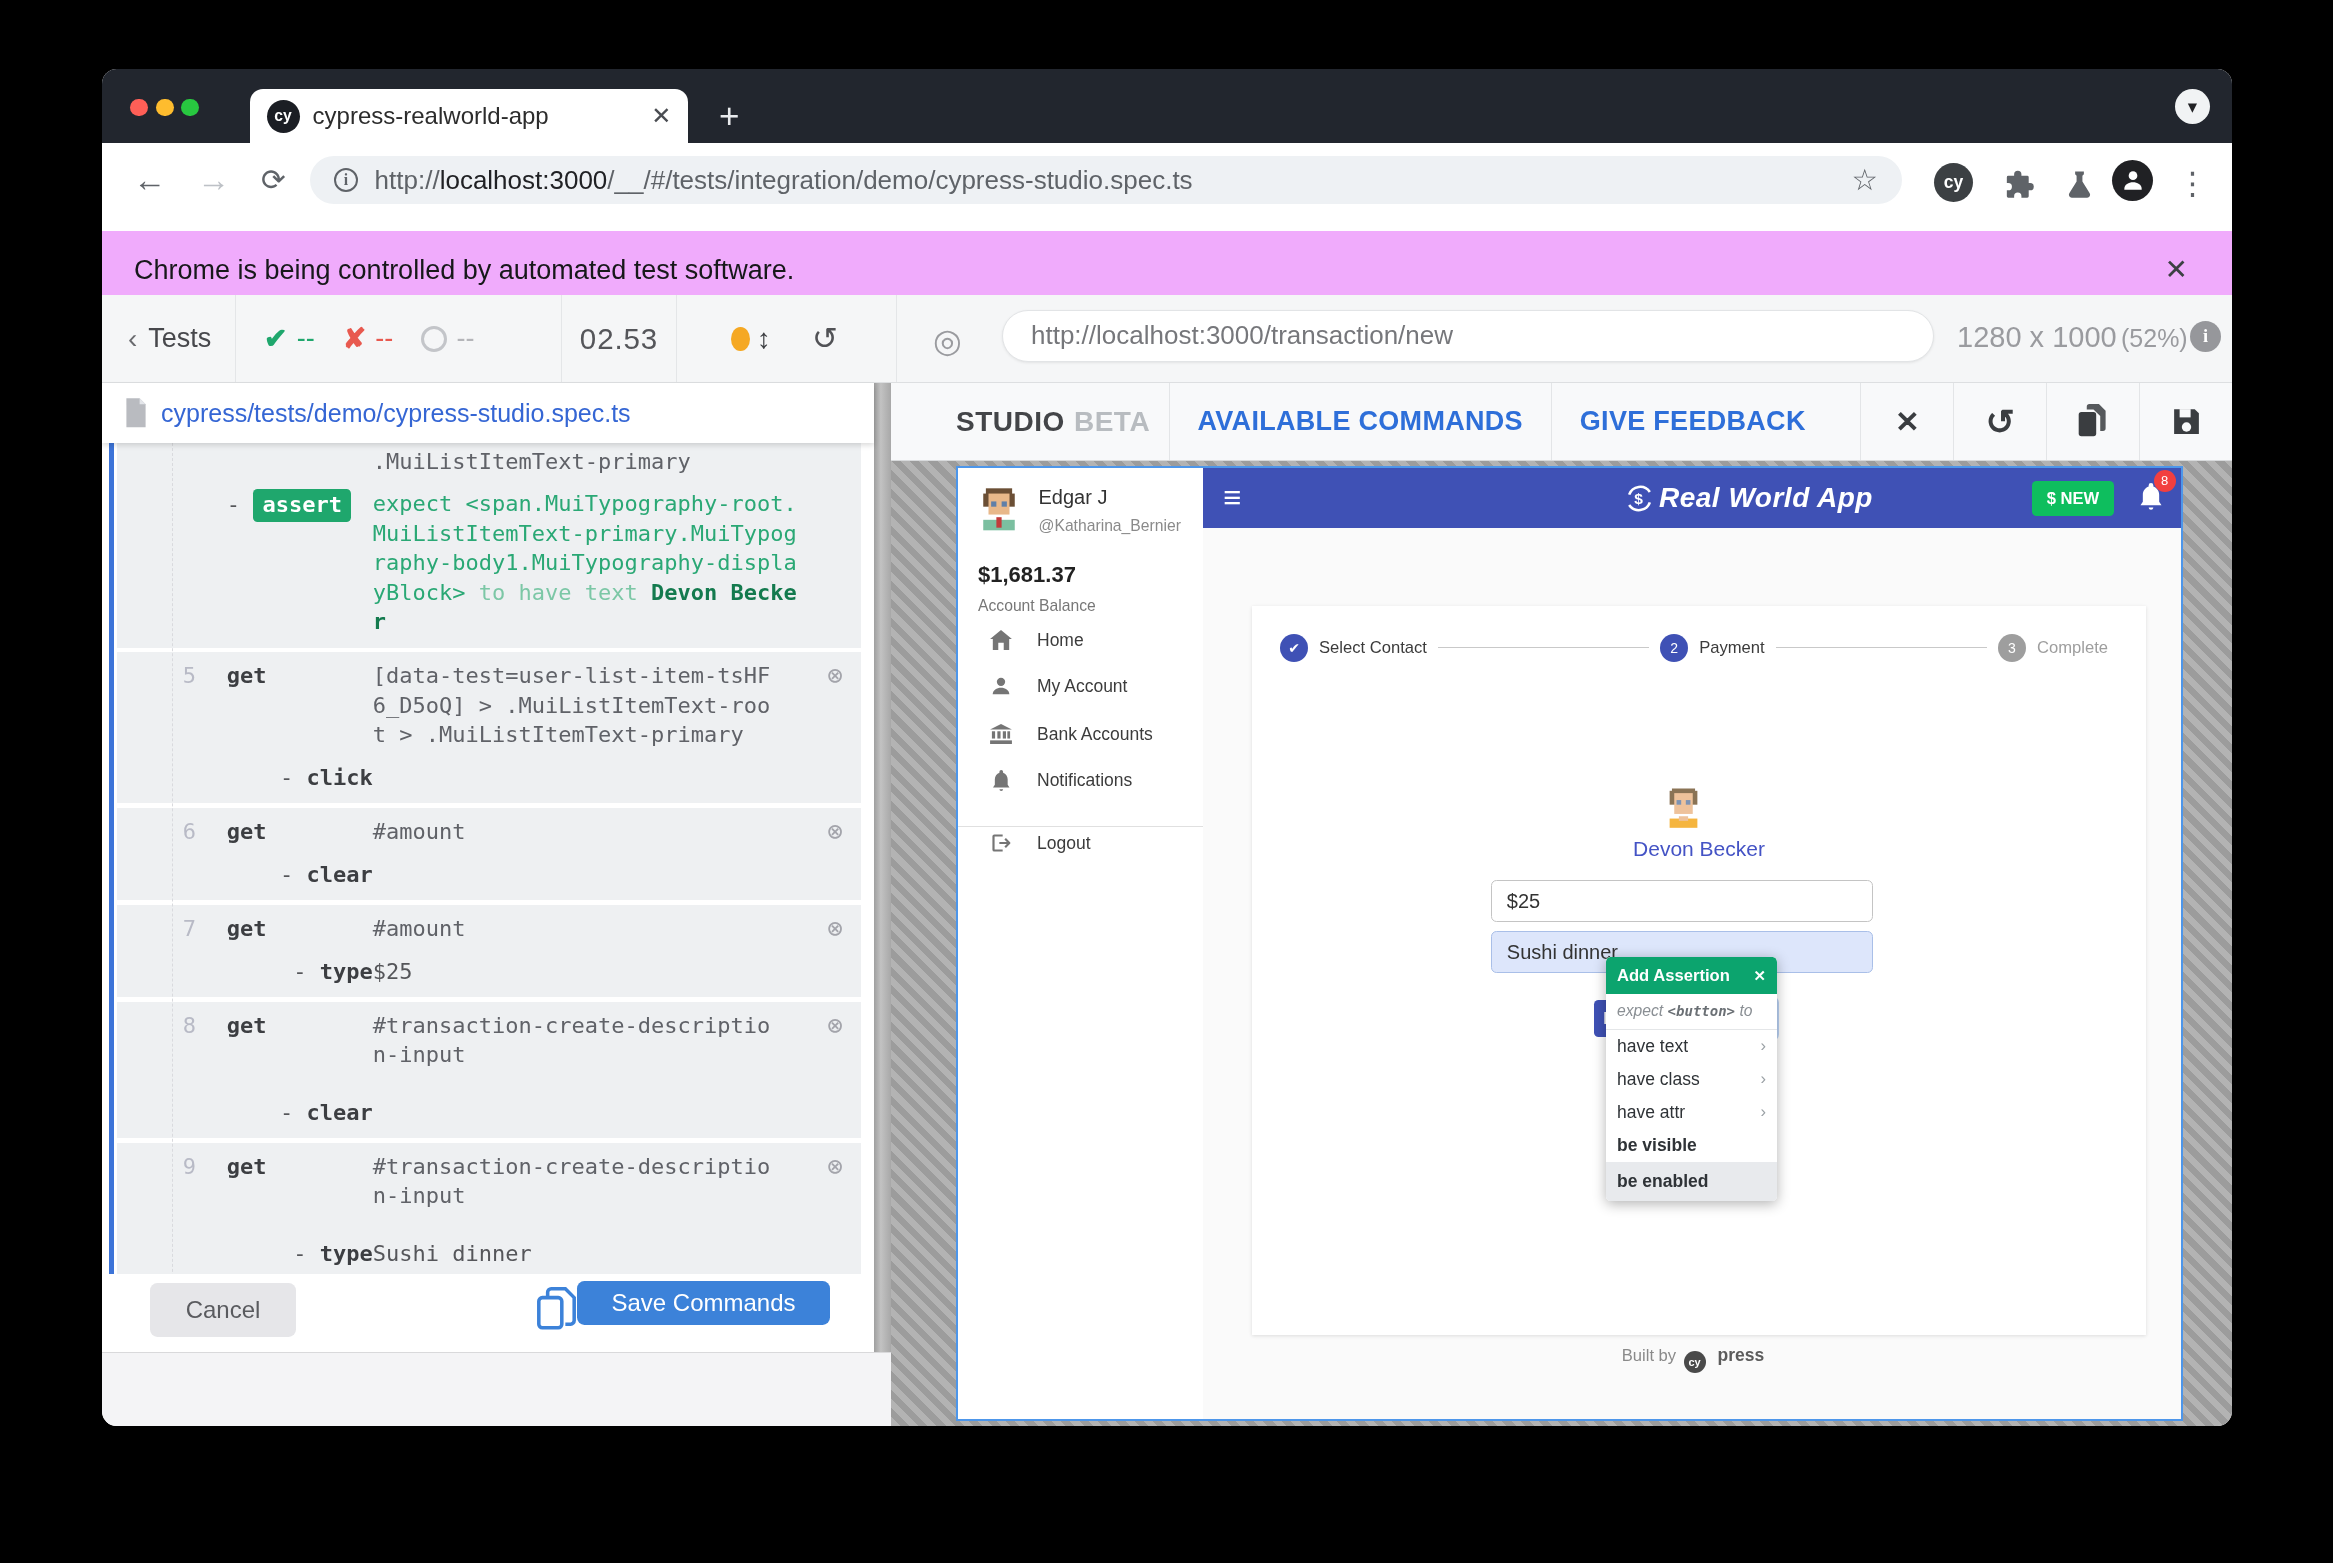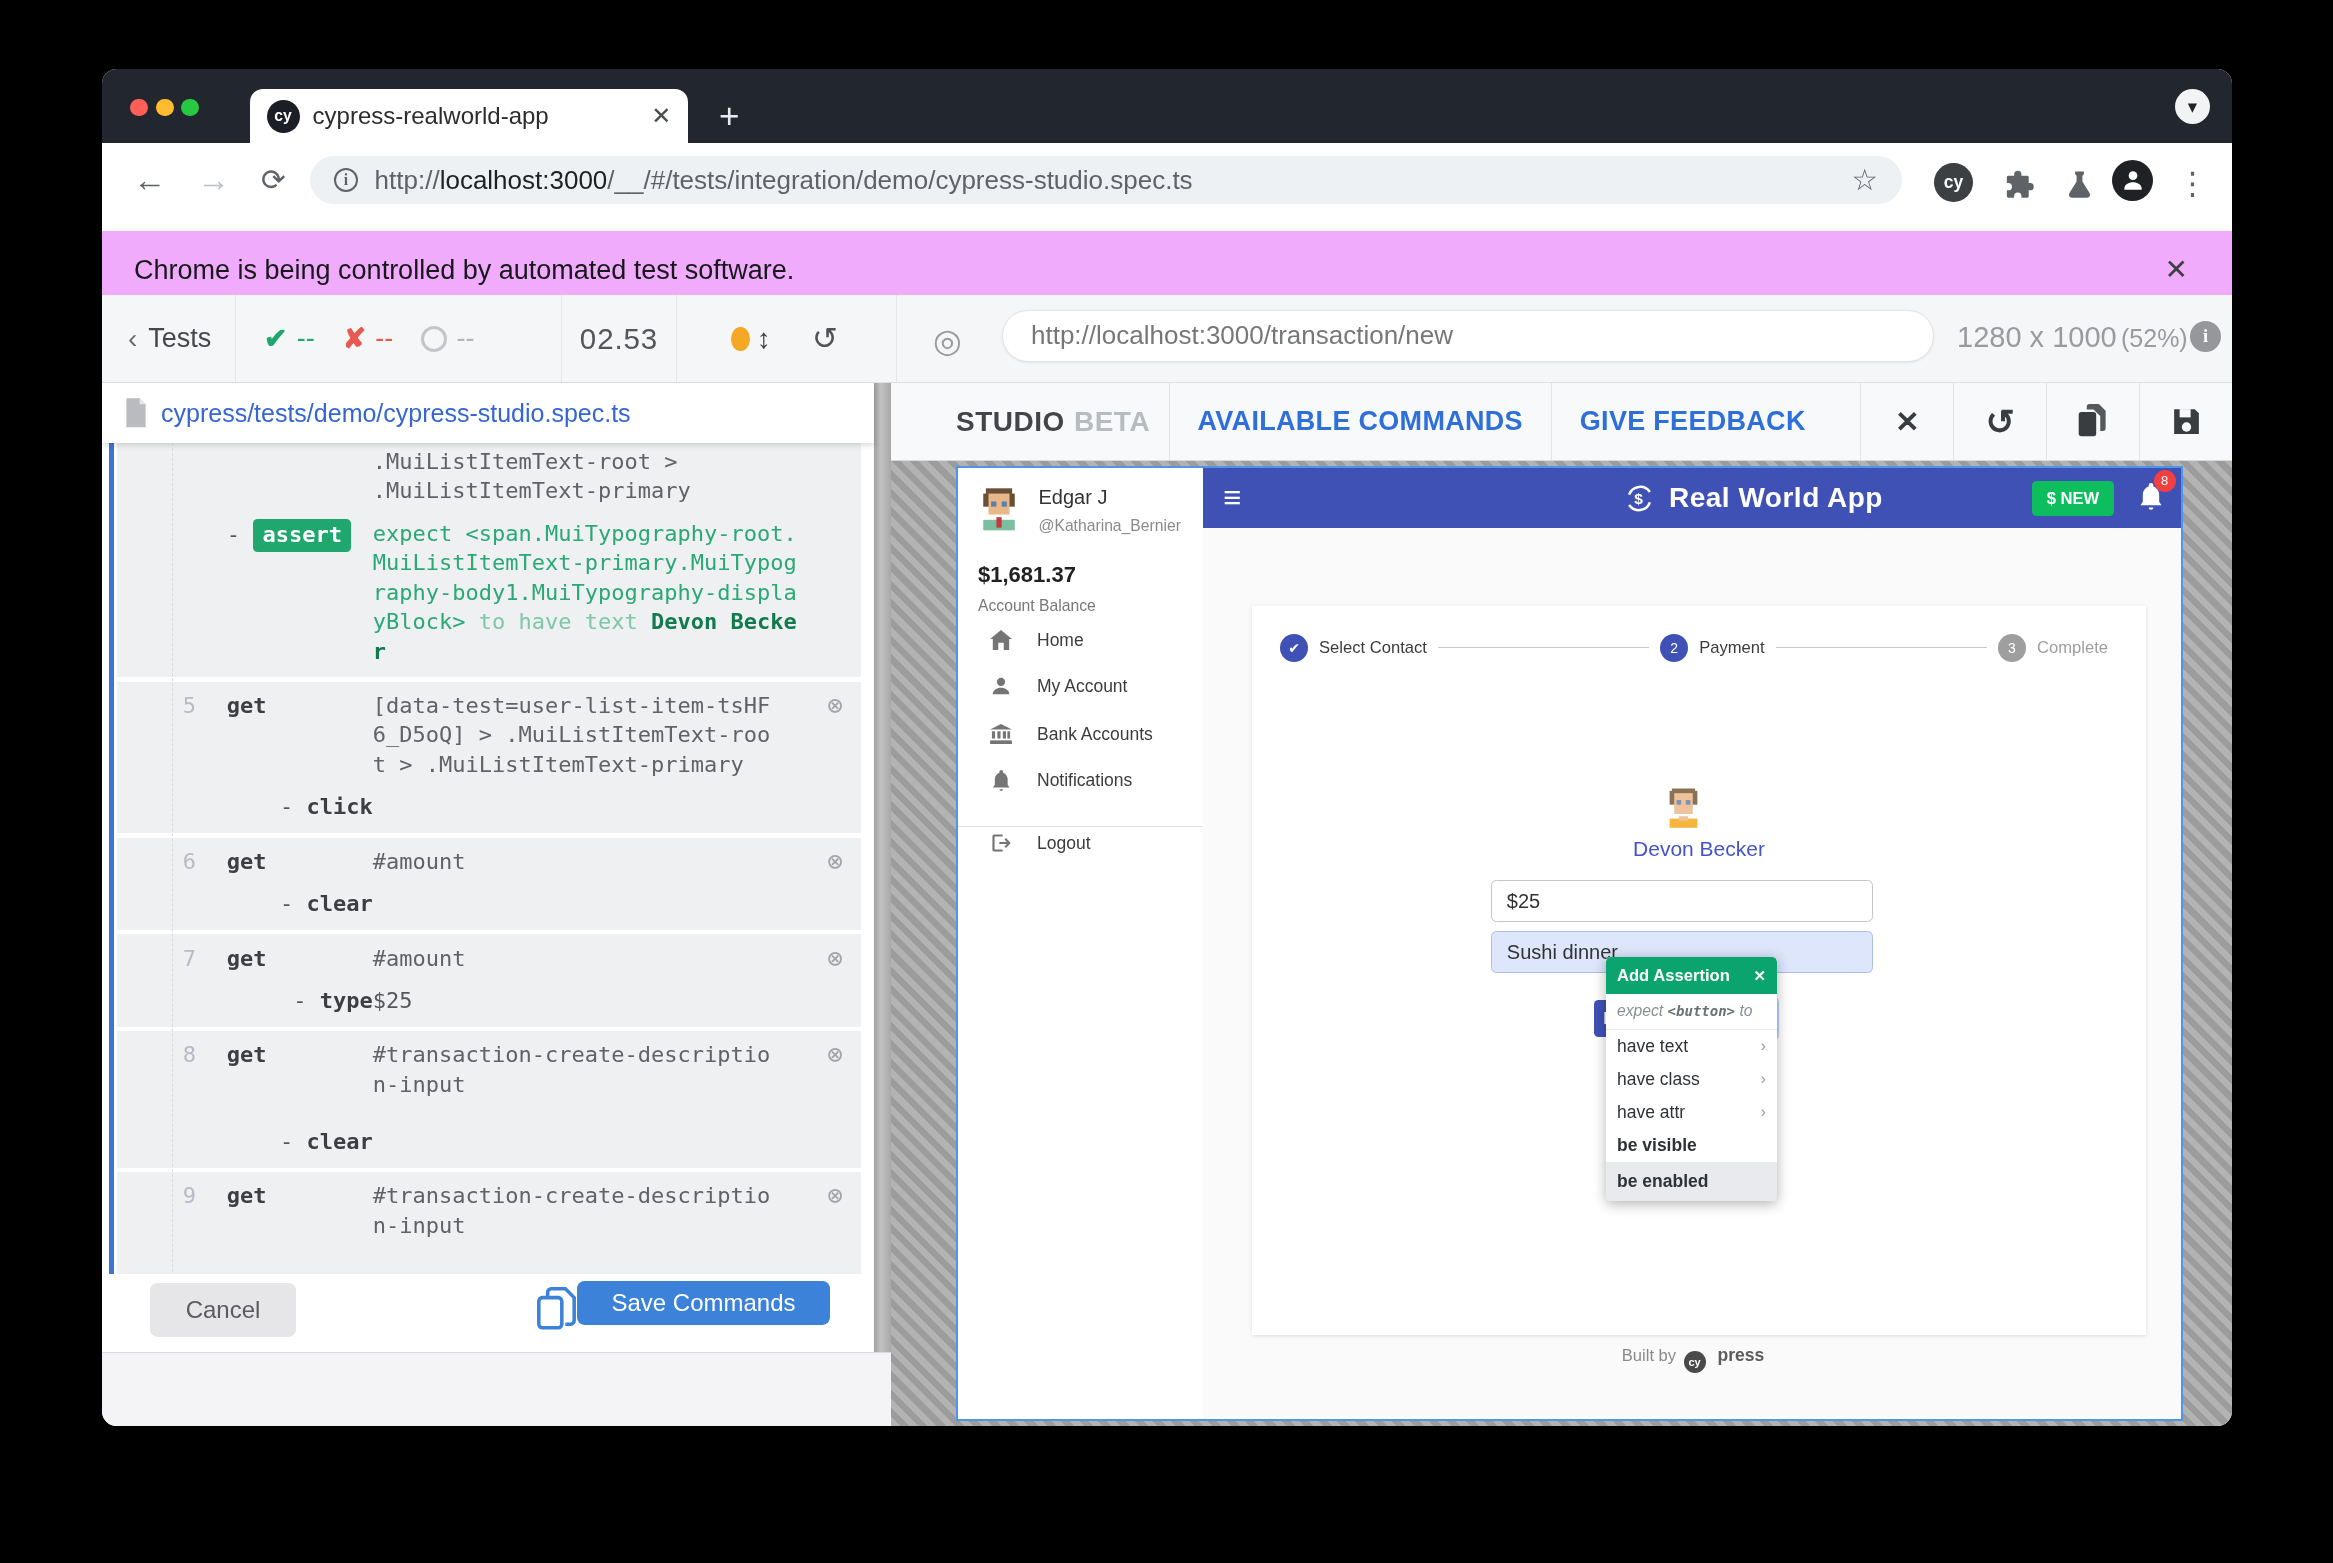--- a/index.html
+++ b/index.html
@@ -93,21 +93,21 @@
   #studio-title .beta { color:#b8bcc0; font-weight:bold; margin-left:9.2px; }
   .sb-link { font-size:27px; font-weight:bold; color:#2e6fd9; margin:0 28px; letter-spacing:0.3px; white-space:nowrap; }
   .sb-icons { margin-left:auto; display:flex; align-items:center; height:100%; }
   .sb-icon { width:92px; height:100%; display:flex; align-items:center; justify-content:center; color:#3a3d40; font-size:29.5px; font-weight:bold; }
 
   
   #aut { position:absolute; left:65px; top:83px; width:1227px; height:955px; background:#fff; border:2.8px solid #4d96ea; overflow:hidden; }
   #aut-header { position:absolute; left:245px; top:0; width:980px; height:60px; background:#3f51b5; display:flex; align-items:center; }
   #hamburger { color:#fff; font-size:31px; margin-left:20px; }
   #rwa-logo { position:absolute; left:50%; top:0; height:60px; transform:translateX(-69px); display:flex; align-items:center; color:#fff; }
-  #rwa-logo-text { font-size:28px; font-weight:bold; margin-left:14px; letter-spacing:0.5px; }
+  #rwa-logo-text { font-size:28px; font-weight:bold; font-style:italic; margin-left:4px; letter-spacing:0.5px; }
   #btn-new { position:absolute; right:69px; top:13px; height:35px; background:#0ebe5e; color:#fff; border:0; border-radius:4.6px; font-size:16.6px; font-weight:bold; padding:0 14.8px; font-family:"Liberation Sans",sans-serif; }
   #bell-btn { position:absolute; right:20px; top:14.8px; }
   #bell-badge { position:absolute; right:7.4px; top:1.8px; width:22px; height:22px; background:#f23f3f; border-radius:50%; color:#fff; font-size:13px; display:flex; align-items:center; justify-content:center; }
 
   
   #sidebar { position:absolute; left:0; top:0; width:245px; height:955px; background:#fff; }
   #side-user { position:absolute; left:20px; top:16.6px; display:flex; }
   #side-user-meta { margin-left:18.5px; }
   #user-name { font-size:20px; color:#333; margin-top:1.8px; }
   #user-handle { font-size:15.7px; color:#8a8a8a; margin-top:7.4px; }
@@ -257,23 +257,20 @@
               <path d="M13 0l5 5h-5z" fill="#e4e6ea"></path>
             </svg>
         <span id="spec-path">cypress/tests/demo/cypress-studio.spec.ts</span>
       </div>
 
       <div id="cmd-log">
         <div id="active-test-border"></div>
         <div id="indent-guide"></div>
 
         <div class="cmd-card" style="padding-top:3.7px">
-          <div class="cmd-grid">
-            <span class="tail-line">.MuiListItemText-root &gt;</span>
-          </div>
           <div class="cmd-grid">
             <span class="tail-line">.MuiListItemText-primary</span>
           </div>
           <div class="cmd-grid">
             <span class="assert-col"><span class="assert-badge">assert</span></span>
             <span class="assert-text"><span>expect</span> <span>&lt;span.MuiTypography-root.MuiListItemText-primary.MuiTypography-body1.MuiTypography-displayBlock&gt;</span> <span class="a-muted">to have text</span> <span class="a-strong">Devon Becker</span></span>
           </div>
         </div>
 
         <div class="cmd-card">

